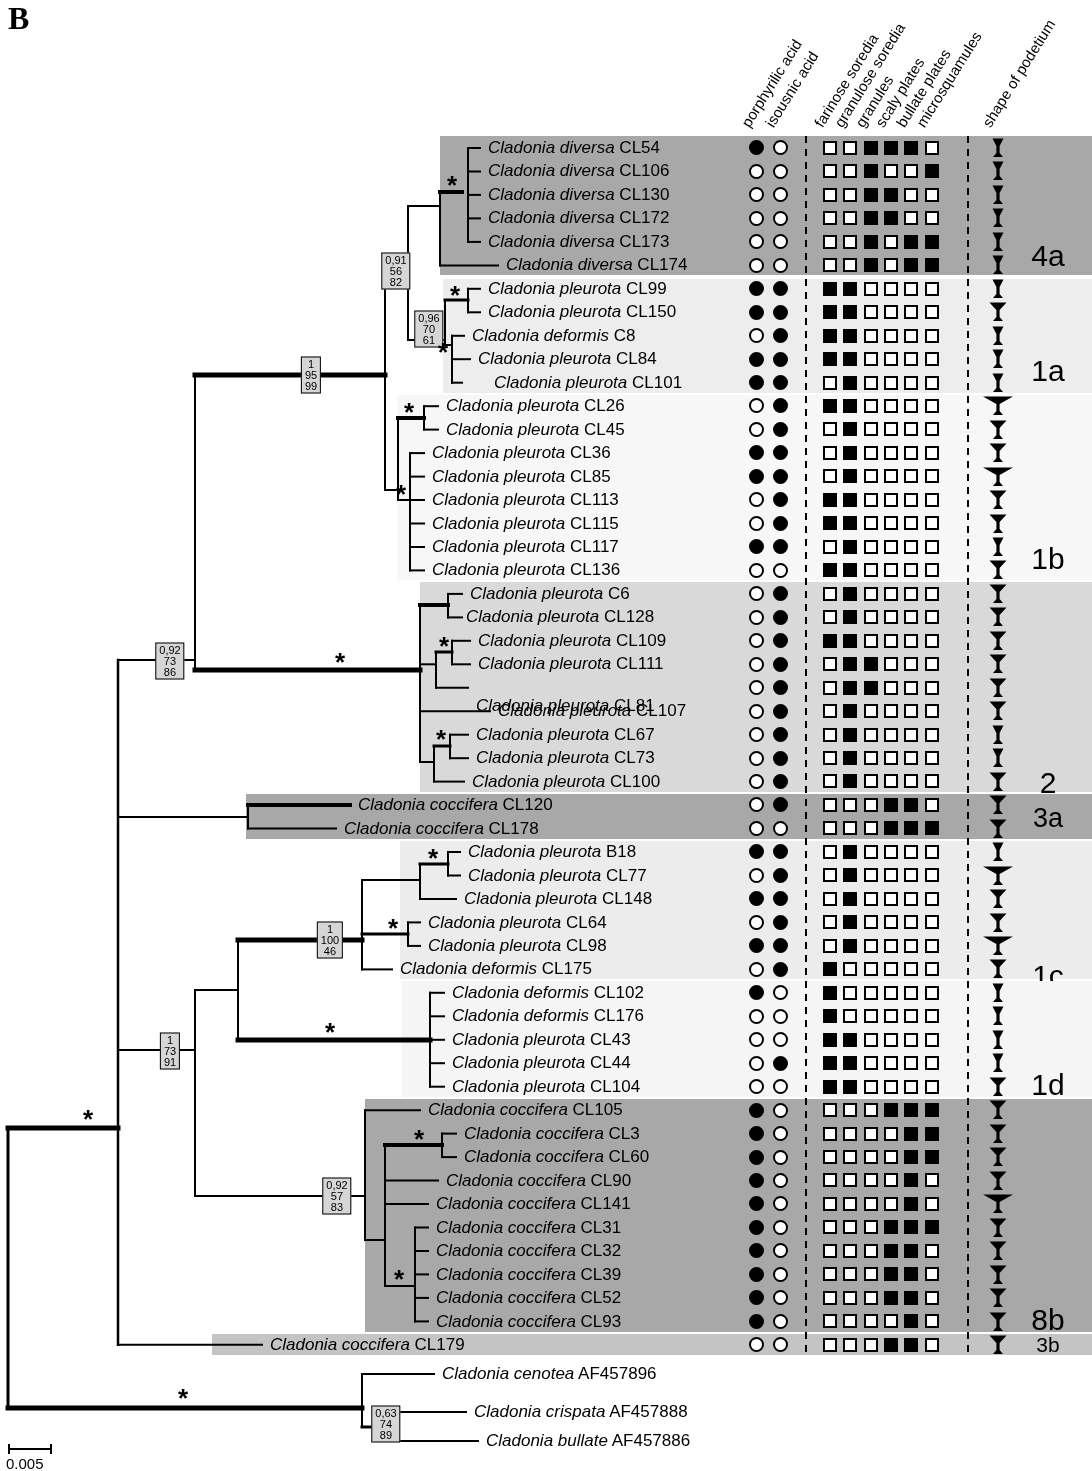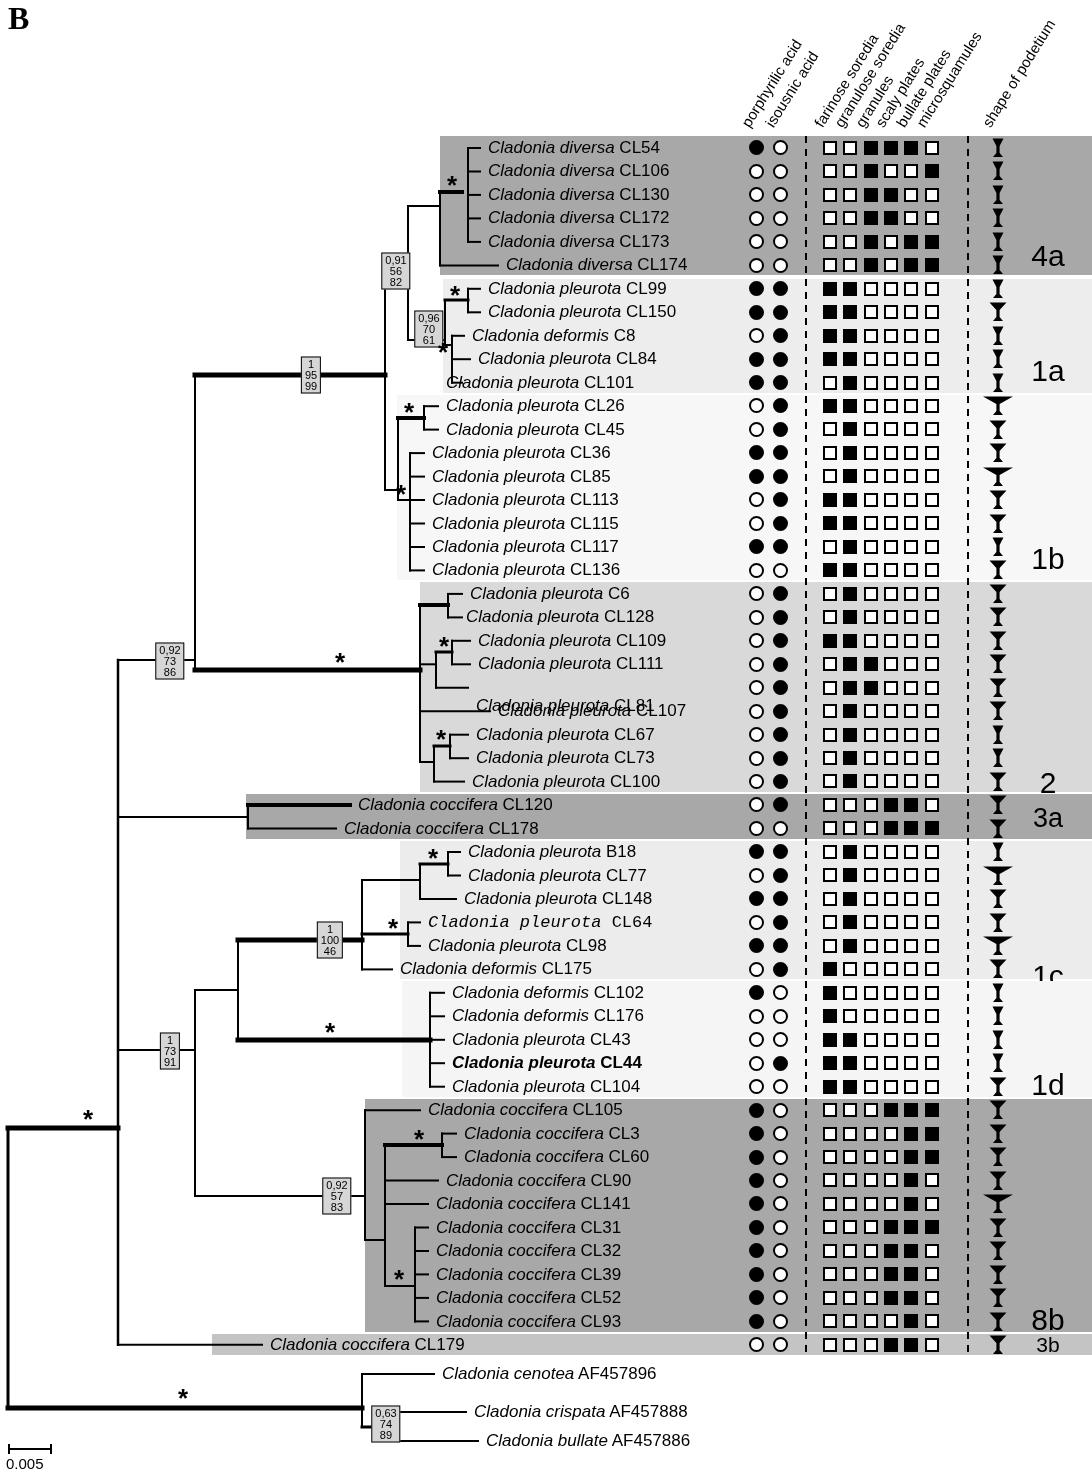--- a/index.html
+++ b/index.html
@@ -288,21 +288,21 @@
       <div class="circ f" style="left: 773.3px; top: 351.53px;"></div>
       <div class="sq f" style="left: 822.8px; top: 352.03px;"></div>
       <div class="sq f" style="left: 843.2px; top: 352.03px;"></div>
       <div class="sq" style="left: 863.6px; top: 352.03px;"></div>
       <div class="sq" style="left: 884px; top: 352.03px;"></div>
       <div class="sq" style="left: 904.4px; top: 352.03px;"></div>
       <div class="sq" style="left: 924.8px; top: 352.03px;"></div>
       <div class="pod" style="left: 980px; top: 348.23px;"><svg width="36" height="22">
           <polygon points="12.5,1.5 23.5,1.5 19.6,9 19.6,16 23,20 13,20 16.4,16 16.4,9" fill="#000"></polygon>
         </svg></div>
-      <div class="lbl" style="left: 446px; top: 371.7px; text-align: center;"><span class="sp">Cladonia pleurota</span><span> CL101</span></div>
+      <div class="lbl" style="left: 494px; top: 371.7px; text-align: center;"><span class="sp">Cladonia pleurota</span><span> CL101</span></div>
       <div class="circ f" style="left: 749.3px; top: 375px;"></div>
       <div class="circ f" style="left: 773.3px; top: 375px;"></div>
       <div class="sq" style="left: 822.8px; top: 375.5px;"></div>
       <div class="sq f" style="left: 843.2px; top: 375.5px;"></div>
       <div class="sq" style="left: 863.6px; top: 375.5px;"></div>
       <div class="sq" style="left: 884px; top: 375.5px;"></div>
       <div class="sq" style="left: 904.4px; top: 375.5px;"></div>
       <div class="sq" style="left: 924.8px; top: 375.5px;"></div>
       <div class="pod" style="left: 980px; top: 371.7px;"><svg width="36" height="22">
           <polygon points="12.5,1.5 23.5,1.5 19.6,9 19.6,16 23,20 13,20 16.4,16 16.4,9" fill="#000"></polygon>
@@ -564,21 +564,21 @@
       <div class="circ f" style="left: 773.3px; top: 891.34px;"></div>
       <div class="sq" style="left: 822.8px; top: 891.84px;"></div>
       <div class="sq f" style="left: 843.2px; top: 891.84px;"></div>
       <div class="sq" style="left: 863.6px; top: 891.84px;"></div>
       <div class="sq" style="left: 884px; top: 891.84px;"></div>
       <div class="sq" style="left: 904.4px; top: 891.84px;"></div>
       <div class="sq" style="left: 924.8px; top: 891.84px;"></div>
       <div class="pod" style="left: 980px; top: 888.04px;"><svg width="36" height="22">
           <polygon points="9.5,1.5 26.5,1.5 19.6,9 19.6,16 23,20 13,20 16.4,16 16.4,9" fill="#000"></polygon>
         </svg></div>
-      <div class="lbl" style="left: 428px; top: 911.51px; font-family: Liberation Mono, monospace;"><span class="sp">Cladonia pleurota</span><span> CL64</span></div>
+      <div class="lbl" style="left: 428px; top: 911.51px;"><span class="sp">Cladonia pleurota</span><span> CL64</span></div>
       <div class="circ" style="left: 749.3px; top: 914.81px;"></div>
       <div class="circ f" style="left: 773.3px; top: 914.81px;"></div>
       <div class="sq" style="left: 822.8px; top: 915.31px;"></div>
       <div class="sq f" style="left: 843.2px; top: 915.31px;"></div>
       <div class="sq" style="left: 863.6px; top: 915.31px;"></div>
       <div class="sq" style="left: 884px; top: 915.31px;"></div>
       <div class="sq" style="left: 904.4px; top: 915.31px;"></div>
       <div class="sq" style="left: 924.8px; top: 915.31px;"></div>
       <div class="pod" style="left: 980px; top: 911.51px;"><svg width="36" height="22">
           <polygon points="9.5,1.5 26.5,1.5 19.6,9 19.6,16 23,20 13,20 16.4,16 16.4,9" fill="#000"></polygon>
@@ -636,21 +636,21 @@
       <div class="circ" style="left: 773.3px; top: 1032.16px;"></div>
       <div class="sq f" style="left: 822.8px; top: 1032.66px;"></div>
       <div class="sq f" style="left: 843.2px; top: 1032.66px;"></div>
       <div class="sq" style="left: 863.6px; top: 1032.66px;"></div>
       <div class="sq" style="left: 884px; top: 1032.66px;"></div>
       <div class="sq" style="left: 904.4px; top: 1032.66px;"></div>
       <div class="sq" style="left: 924.8px; top: 1032.66px;"></div>
       <div class="pod" style="left: 980px; top: 1028.86px;"><svg width="36" height="22">
           <polygon points="12.5,1.5 23.5,1.5 19.6,9 19.6,16 23,20 13,20 16.4,16 16.4,9" fill="#000"></polygon>
         </svg></div>
-      <div class="lbl" style="left: 452px; top: 1052.33px; font-weight: bold;"><span class="sp">Cladonia pleurota</span><span> CL44</span></div>
+      <div class="lbl" style="left: 452px; top: 1052.33px;"><span class="sp">Cladonia pleurota</span><span> CL44</span></div>
       <div class="circ" style="left: 749.3px; top: 1055.63px;"></div>
       <div class="circ f" style="left: 773.3px; top: 1055.63px;"></div>
       <div class="sq f" style="left: 822.8px; top: 1056.13px;"></div>
       <div class="sq f" style="left: 843.2px; top: 1056.13px;"></div>
       <div class="sq" style="left: 863.6px; top: 1056.13px;"></div>
       <div class="sq" style="left: 884px; top: 1056.13px;"></div>
       <div class="sq" style="left: 904.4px; top: 1056.13px;"></div>
       <div class="sq" style="left: 924.8px; top: 1056.13px;"></div>
       <div class="pod" style="left: 980px; top: 1052.33px;"><svg width="36" height="22">
           <polygon points="12.5,1.5 23.5,1.5 19.6,9 19.6,16 23,20 13,20 16.4,16 16.4,9" fill="#000"></polygon>

